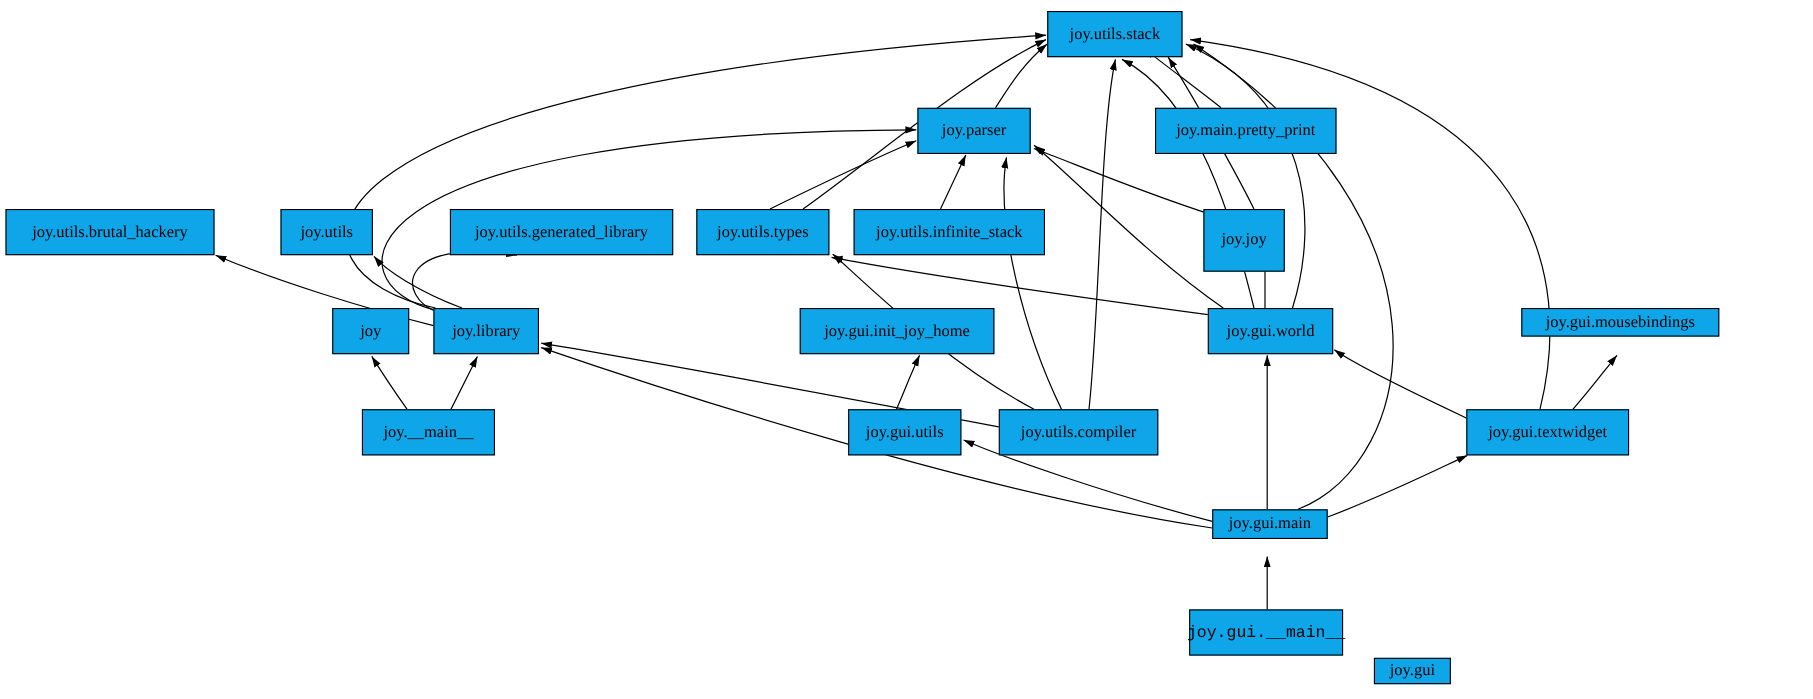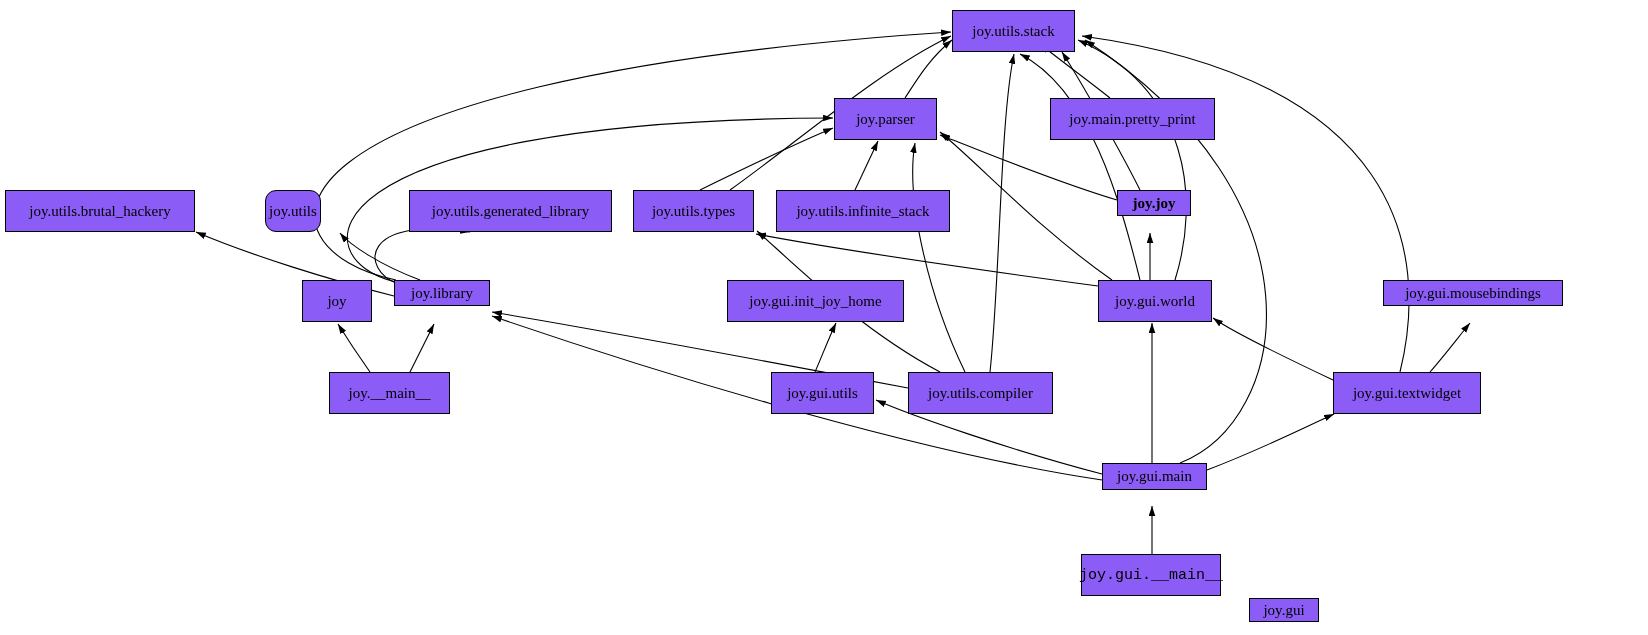--- a/index.html
+++ b/index.html
@@ -12,21 +12,21 @@
     width: 1648px;
     height: 635px;
     background: #ffffff;
     overflow: hidden;
     font-family: "Liberation Serif", serif;
   }
   .node {
     position: absolute;
     box-sizing: border-box;
     border: 1px solid #000000;
-    background: #8b5cf6;
+    background: #0ea5e9;
     color: #000000;
     display: flex;
     align-items: center;
     justify-content: center;
     font-family: "Liberation Serif", serif;
     font-size: 15px;
     line-height: 1;
     white-space: nowrap;
     z-index: 2;
   }
@@ -91,39 +91,39 @@
       </div>
       <div class="node" style="left: 834px; top: 98px; width: 103px; height: 42px;">
         <span>joy.parser</span>
       </div>
       <div class="node" style="left: 1050px; top: 98px; width: 165px; height: 42px;">
         <span>joy.main.pretty_print</span>
       </div>
       <div class="node" style="left: 5px; top: 190px; width: 190px; height: 42px;">
         <span>joy.utils.brutal_hackery</span>
       </div>
-      <div class="node" style="left: 265px; top: 190px; width: 56px; height: 42px; border-radius: 11px;">
+      <div class="node" style="left: 255px; top: 190px; width: 84px; height: 42px;">
         <span>joy.utils</span>
       </div>
       <div class="node" style="left: 409px; top: 190px; width: 203px; height: 42px;">
         <span>joy.utils.generated_library</span>
       </div>
       <div class="node" style="left: 633px; top: 190px; width: 121px; height: 42px;">
         <span>joy.utils.types</span>
       </div>
       <div class="node" style="left: 776px; top: 190px; width: 174px; height: 42px;">
         <span>joy.utils.infinite_stack</span>
       </div>
-      <div class="node" style="left: 1117px; top: 190px; width: 74px; height: 26px; font-weight: bold;">
+      <div class="node" style="left: 1094px; top: 190px; width: 74px; height: 57px;">
         <span>joy.joy</span>
       </div>
       <div class="node" style="left: 302px; top: 280px; width: 70px; height: 42px;">
         <span>joy</span>
       </div>
-      <div class="node" style="left: 394px; top: 280px; width: 96px; height: 26px;">
+      <div class="node" style="left: 394px; top: 280px; width: 96px; height: 42px;">
         <span>joy.library</span>
       </div>
       <div class="node" style="left: 727px; top: 280px; width: 177px; height: 42px;">
         <span>joy.gui.init_joy_home</span>
       </div>
       <div class="node" style="left: 1098px; top: 280px; width: 114px; height: 42px;">
         <span>joy.gui.world</span>
       </div>
       <div class="node" style="left: 1383px; top: 280px; width: 180px; height: 26px;">
         <span>joy.gui.mousebindings</span>

